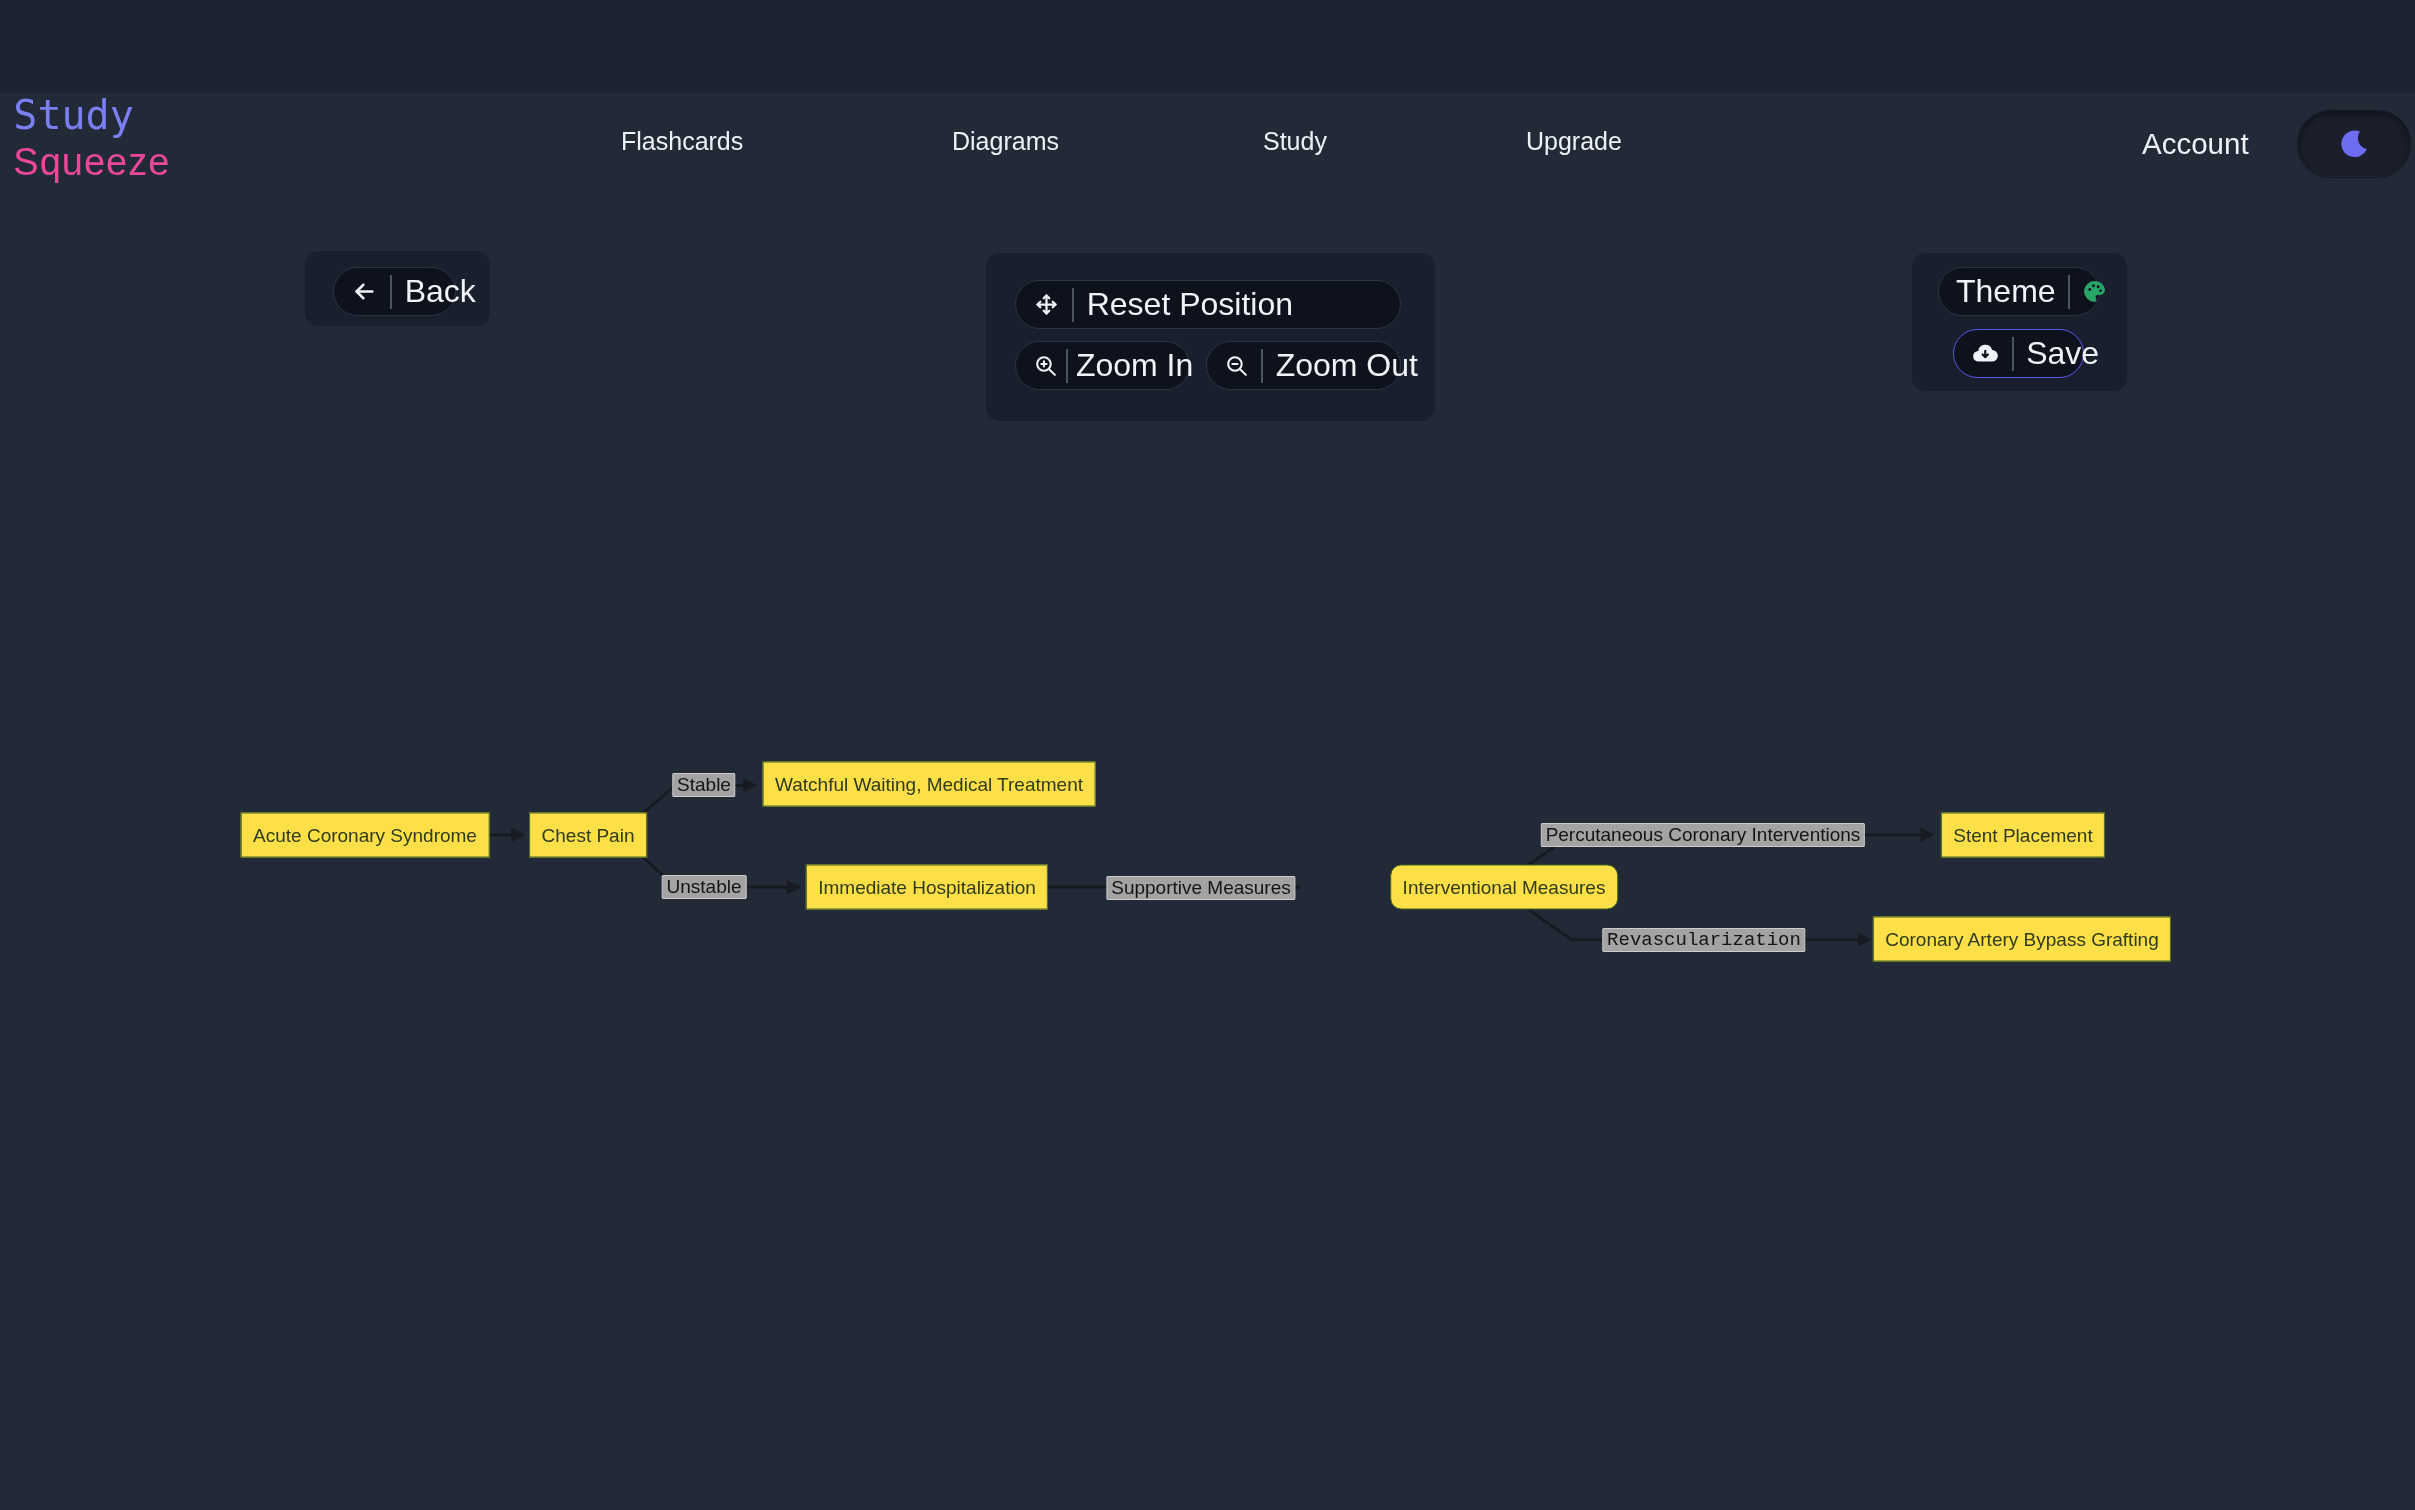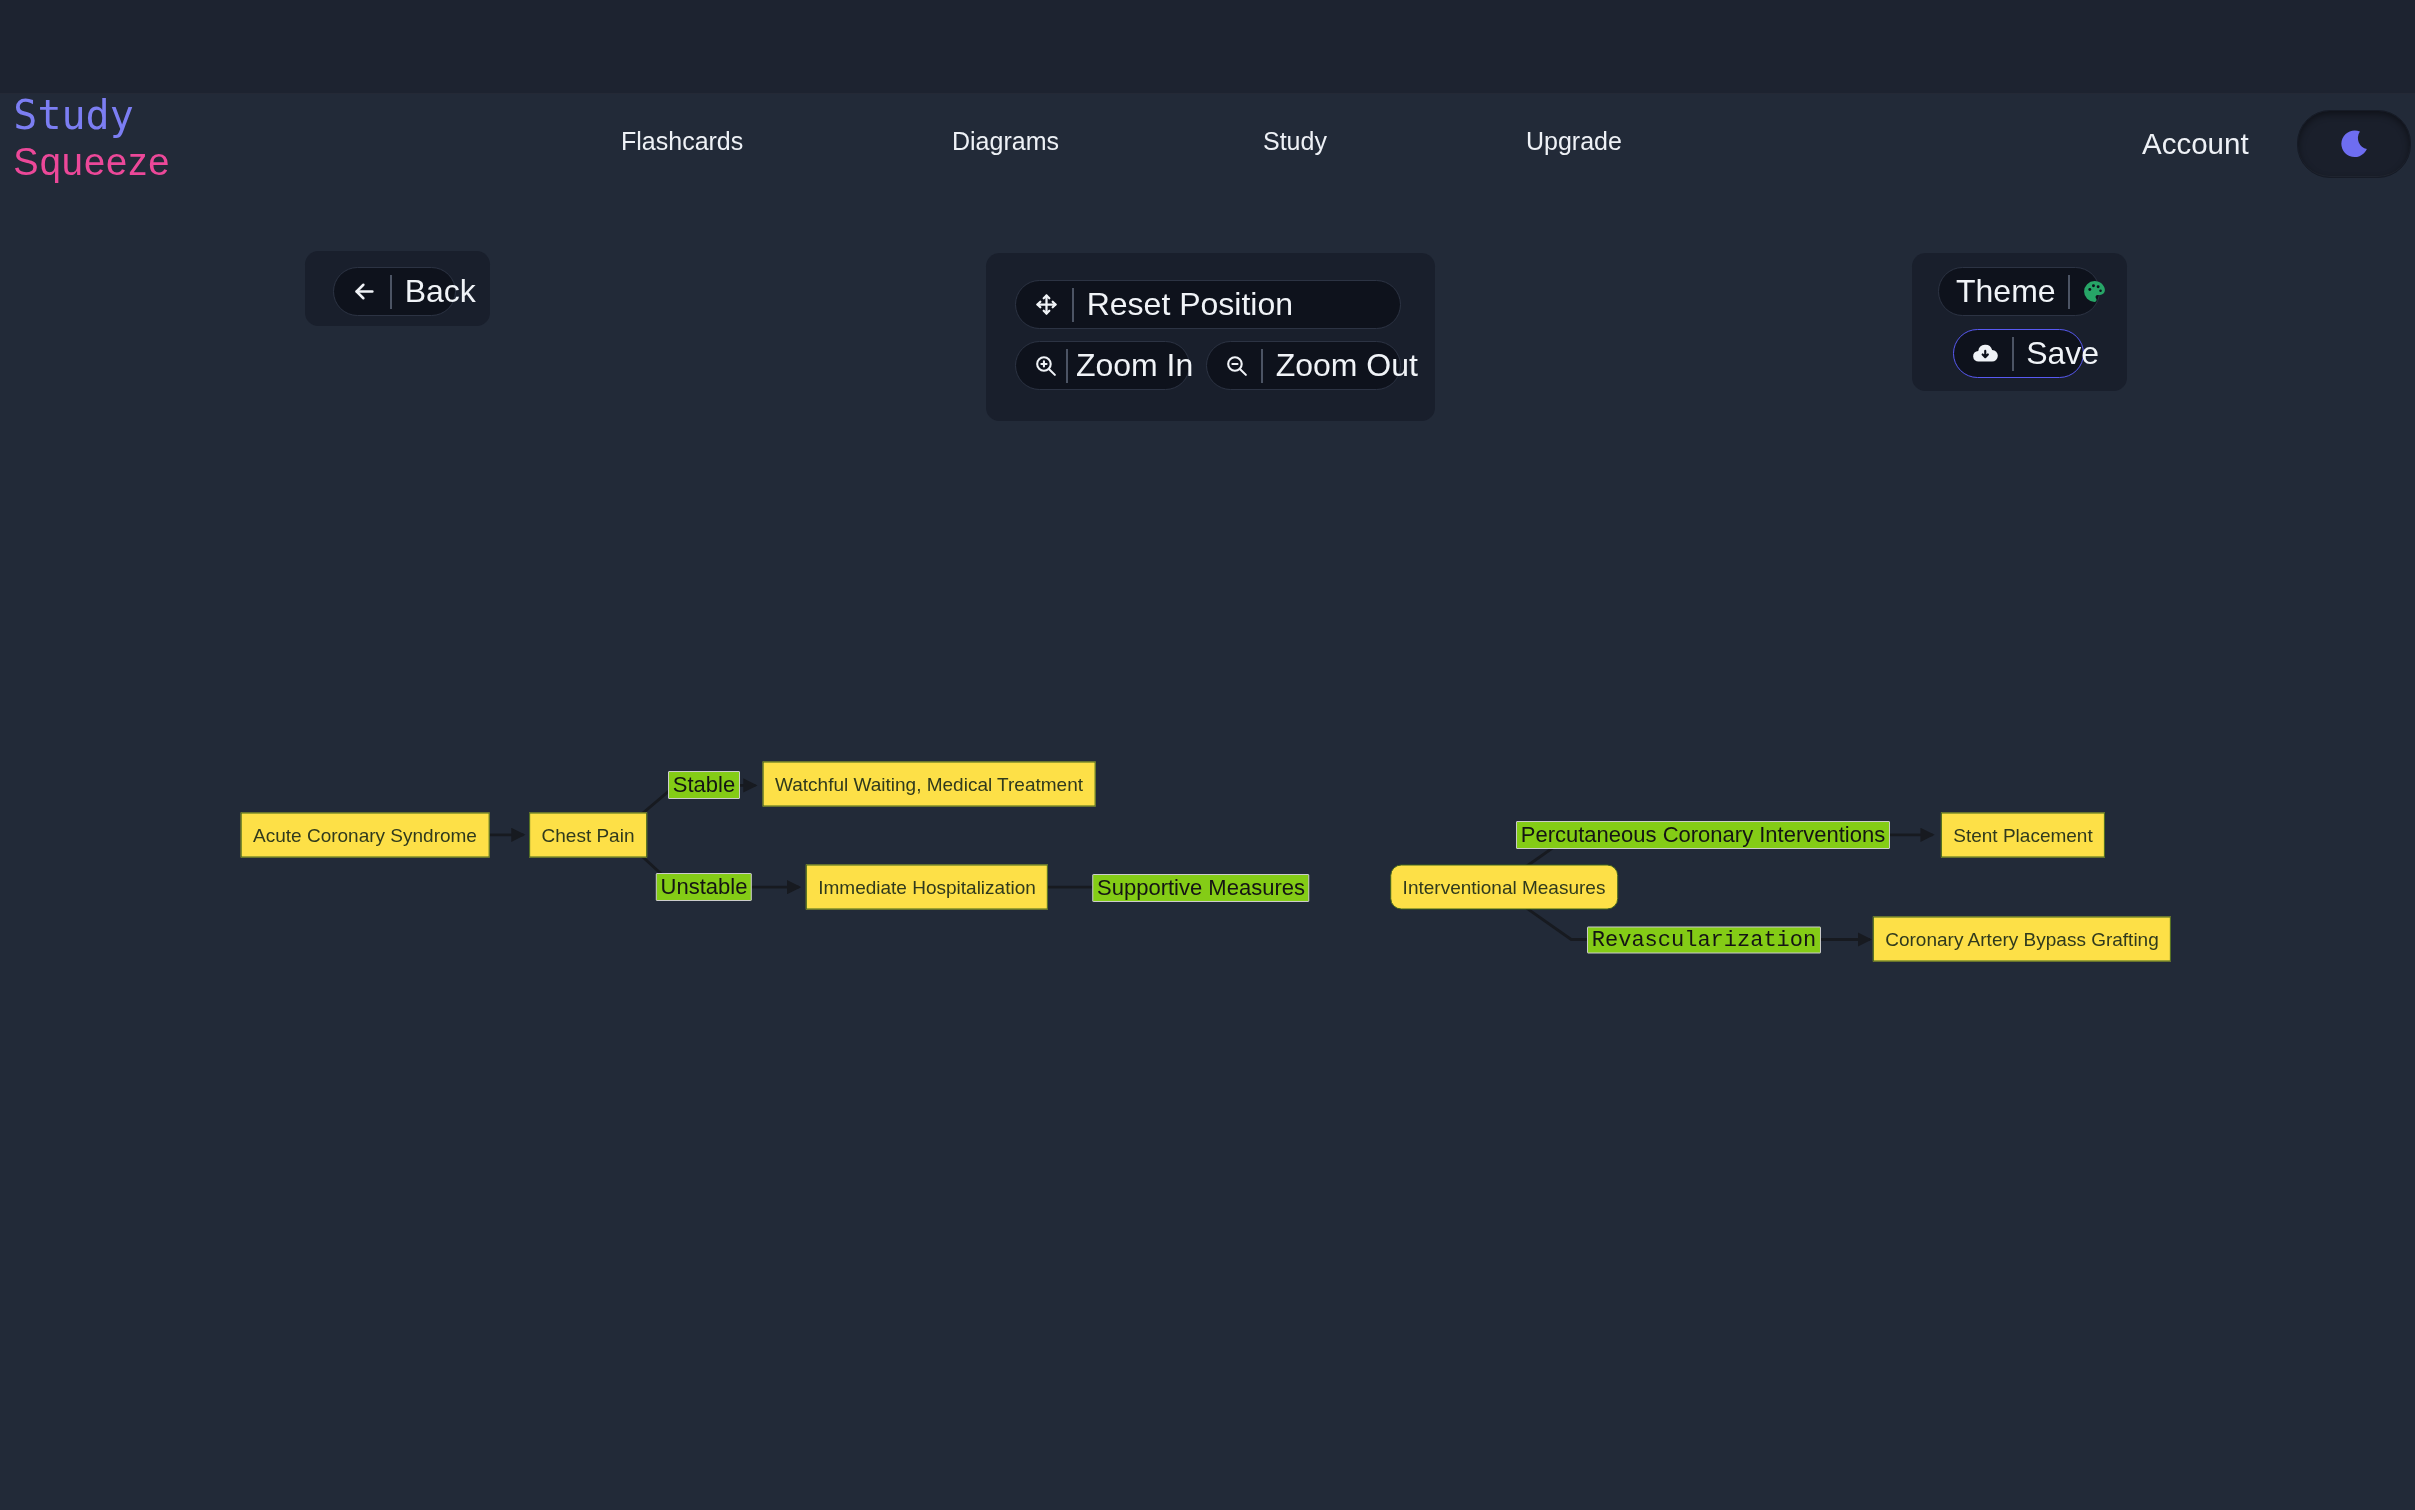--- a/index.html
+++ b/index.html
@@ -44,22 +44,22 @@
   .icon{display:flex;align-items:center;justify-content:center;flex:0 0 auto;}
   
   #edge-svg{position:absolute;left:0;top:0;width:2416px;height:1510px;pointer-events:none;}
   .dnode{
     position:absolute;transform:translate(-50%,-50%);
     background:#fde047;border:1.9px solid #41641d;color:#303a1d;
     font-size:19px;padding:10.5px 11.4px;white-space:nowrap;cursor:grab;
   }
   .elabel{
     position:absolute;transform:translate(-50%,-50%);
-    background:#84cc16;border:1px solid #cccccc;color:#141414;
-    font-size:22px;padding:0 3.8px;white-space:nowrap;border-radius:1px;
+    background:#a3a3a3;border:1px solid #cccccc;color:#141414;
+    font-size:19px;padding:0 3.8px;white-space:nowrap;border-radius:1px;
   }
 </style>
 </head>
 <body>
 
 <div class="top-strip"></div>
 
 <div class="logo">
   <span class="logo-line1">Study</span>
   <span class="logo-line2">Squeeze</span>

